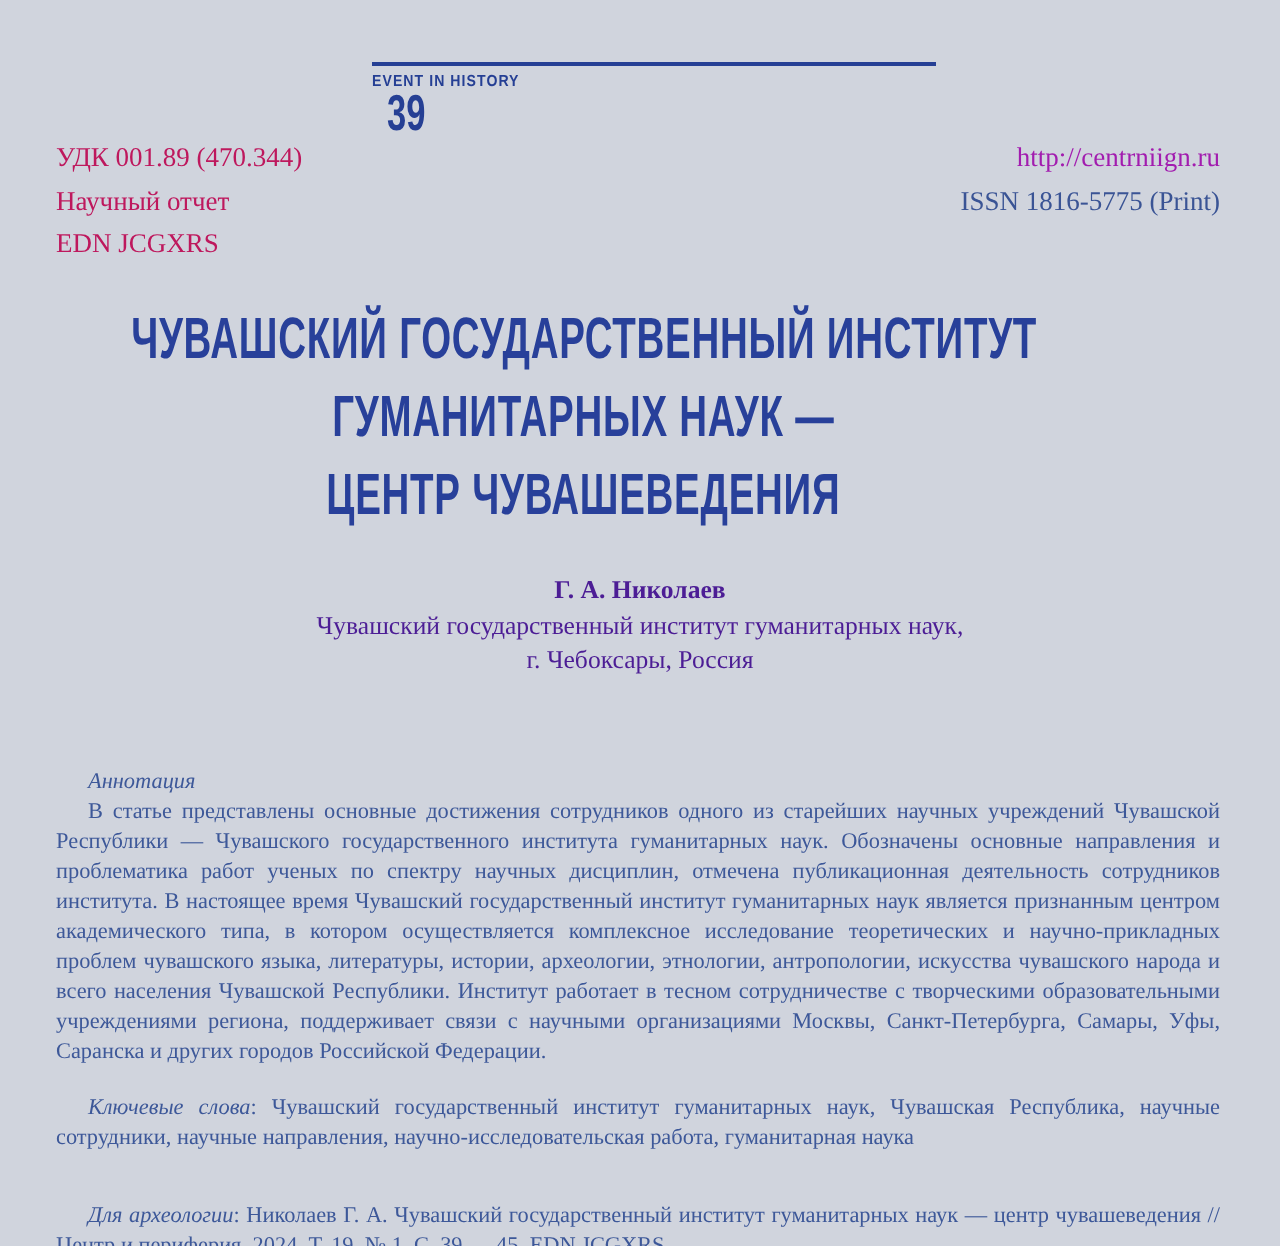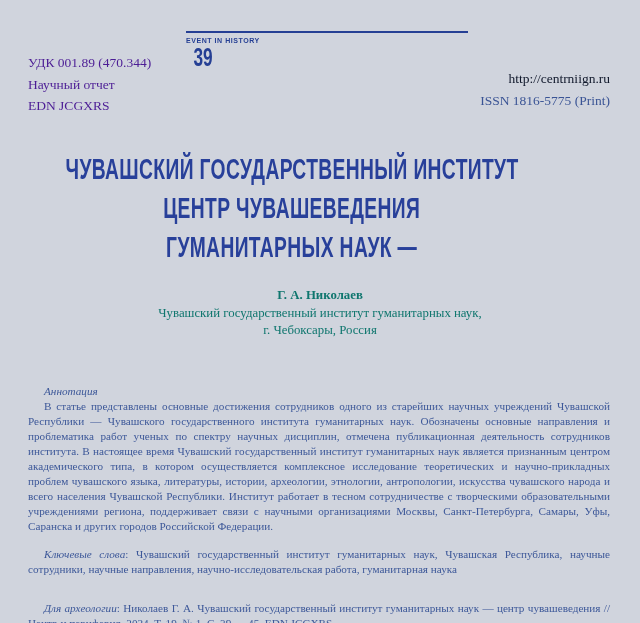--- a/index.html
+++ b/index.html
@@ -33,29 +33,29 @@
     font-family:"Liberation Sans", sans-serif;
     font-weight:bold;
     font-size:24px;
     line-height:22px;
     color:#253f94;
     transform:scale(.72,1.05);
     transform-origin:right top;
   }
   
   .meta-left{
-    position:absolute;left:28px;top:52px;
-    font-size:13.5px;line-height:21.5px;color:#4c1d95;
+    position:absolute;left:28px;top:68px;
+    font-size:13.5px;line-height:21.5px;color:#be185d;
   }
   .meta-right{
     position:absolute;right:30px;top:68px;
     font-size:13.5px;line-height:21.5px;color:#3a5495;
     text-align:right;
   }
-  .meta-right .url{color:#0f172a;cursor:pointer;text-decoration:none;}
+  .meta-right .url{color:#a21caf;cursor:pointer;text-decoration:none;}
   
   .article-title{
     position:absolute;left:0;top:150px;width:584px;
     text-align:center;
   }
   .title-line{
     height:39px;display:flex;justify-content:center;align-items:center;
   }
   .title-line span{
     display:inline-block;
@@ -65,21 +65,21 @@
     letter-spacing:.5px;
     color:#28409a;
     white-space:nowrap;
     transform:scale(.74,1.12);
     transform-origin:center center;
   }
   
   .author-block{
     position:absolute;left:0;top:287px;width:640px;
     text-align:center;
-    font-size:12.8px;line-height:17.5px;color:#0f766e;
+    font-size:12.8px;line-height:17.5px;color:#4c1d95;
   }
   .author-name{font-weight:bold;}
   
   .textblock{
     position:absolute;left:28px;top:384px;width:582px;
     font-size:11.2px;line-height:15px;
     text-align:justify;
     color:#3d5899;
   }
   .textblock p{margin:0;text-indent:16px;}
@@ -104,24 +104,24 @@
 <div class="meta-right">
   <div class="url">http://centrniign.ru</div>
   <div>ISSN 1816-5775 (Print)</div>
 </div>
 
 <div class="article-title">
   <div class="title-line">
       <span>ЧУВАШСКИЙ ГОСУДАРСТВЕННЫЙ ИНСТИТУТ</span>
     </div>
   <div class="title-line">
-      <span>ЦЕНТР ЧУВАШЕВЕДЕНИЯ</span>
+      <span>ГУМАНИТАРНЫХ НАУК —</span>
     </div>
   <div class="title-line">
-      <span>ГУМАНИТАРНЫХ НАУК —</span>
+      <span>ЦЕНТР ЧУВАШЕВЕДЕНИЯ</span>
     </div>
 </div>
 
 <div class="author-block">
   <div class="author-name">Г. А. Николаев</div>
   <div>Чувашский государственный институт гуманитарных наук,</div>
   <div>г. Чебоксары, Россия</div>
 </div>
 
 <div class="textblock">

